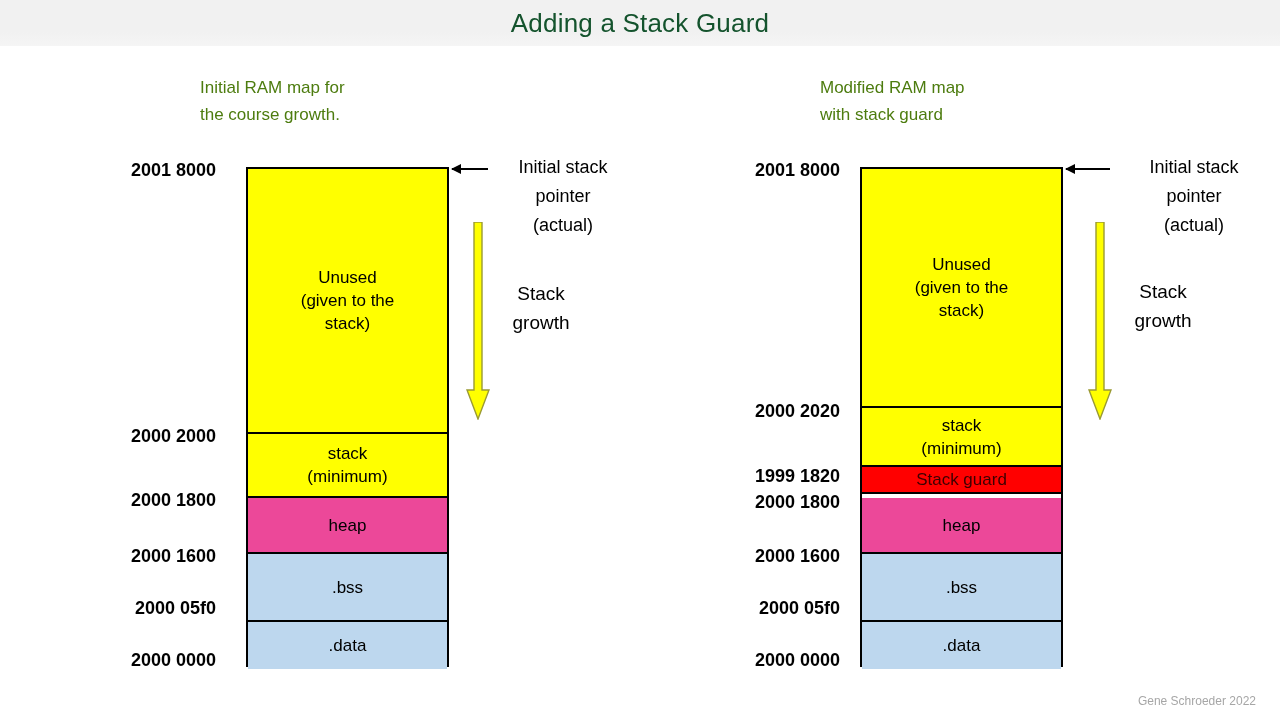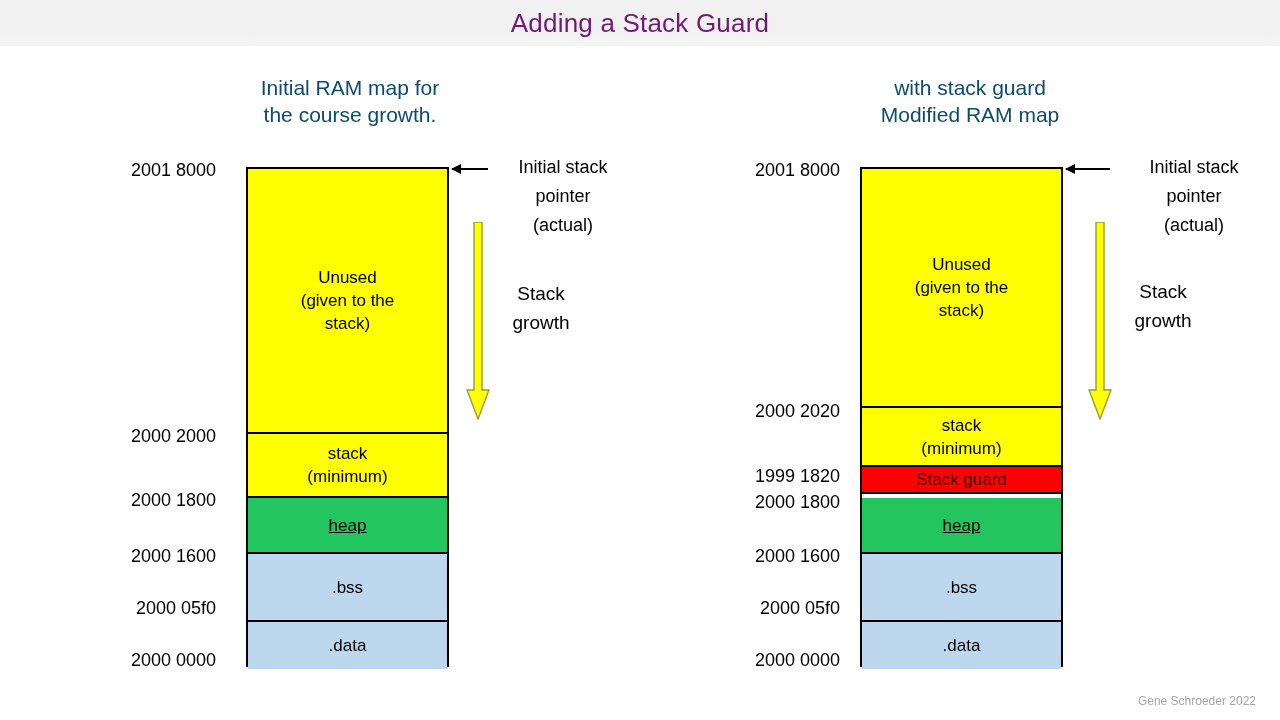--- a/index.html
+++ b/index.html
@@ -27,41 +27,41 @@
   }
   #slide-title {
     position: absolute;
     left: 0;
     top: 0;
     width: 1280px;
     height: 46px;
     line-height: 46px;
     text-align: center;
     font-size: 26px;
-    color: #701a75;
+    color: #14532d;
     letter-spacing: 0.2px;
     white-space: nowrap;
   }
 
   
   .panel {
     position: absolute;
     top: 0;
     width: 640px;
     height: 720px;
   }
   #panel-left  { left: 0; }
   #panel-right { left: 640px; }
 
   .panel-heading {
     position: absolute;
-    text-align: center;
-    font-size: 21px;
+    text-align: left;
+    font-size: 17px;
     line-height: 27px;
-    color: #0c4a6e;
+    color: #4d7c0f;
   }
   #panel-left .panel-heading {
     left: 200px;
     top: 74px;
     width: 300px;
   }
   #panel-right .panel-heading {
     left: 180px;   
     top: 74px;
     width: 300px;
@@ -87,32 +87,33 @@
     text-align: center;
     font-size: 17px;
     line-height: 23px;
     color: #000000;
   }
   .seg-border-bottom { border-bottom: 2px solid #000000; }
 
   .seg-unused { background: #ffff00; }
   .seg-stack  { background: #ffff00; }
   .seg-guard  { background: #ff0000; color: #3d0000; }
-  .seg-heap   { background: #22c55e; text-decoration: underline; }
+  .seg-heap   { background: #ec4899; }
   .seg-bss    { background: #bdd7ee; }
   .seg-data   { background: #bdd7ee; }
 
   
   .addr-label {
     position: absolute;
     font-size: 18px;
     line-height: 20px;
     text-align: right;
     white-space: nowrap;
     color: #000000;
+    font-weight: bold;
   }
   #panel-left .addr-label  { right: 424px; width: 160px; }  
   #panel-right .addr-label { right: 440px; width: 160px; }  
 
   
   .pointer-callout {
     position: absolute;
     font-size: 18px;
     line-height: 29px;
     text-align: center;
@@ -230,22 +231,22 @@
   </div>
   <div class="growth-label">
     <div>Stack</div>
     <div>growth</div>
   </div>
 </div>
 
 <div class="panel" id="panel-right">
 
   <div class="panel-heading">
+    <div>Modified RAM map</div>
     <div>with stack guard</div>
-    <div>Modified RAM map</div>
   </div>
 
   <div class="addr-label" style="top:160px">2001 8000</div>
   <div class="addr-label" style="top:401px">2000 2020</div>
   <div class="addr-label" style="top:466px">1999 1820</div>
   <div class="addr-label" style="top:492px">2000 1800</div>
   <div class="addr-label" style="top:546px">2000 1600</div>
   <div class="addr-label" style="top:598px">2000 05f0</div>
   <div class="addr-label" style="top:650px">2000 0000</div>
 

